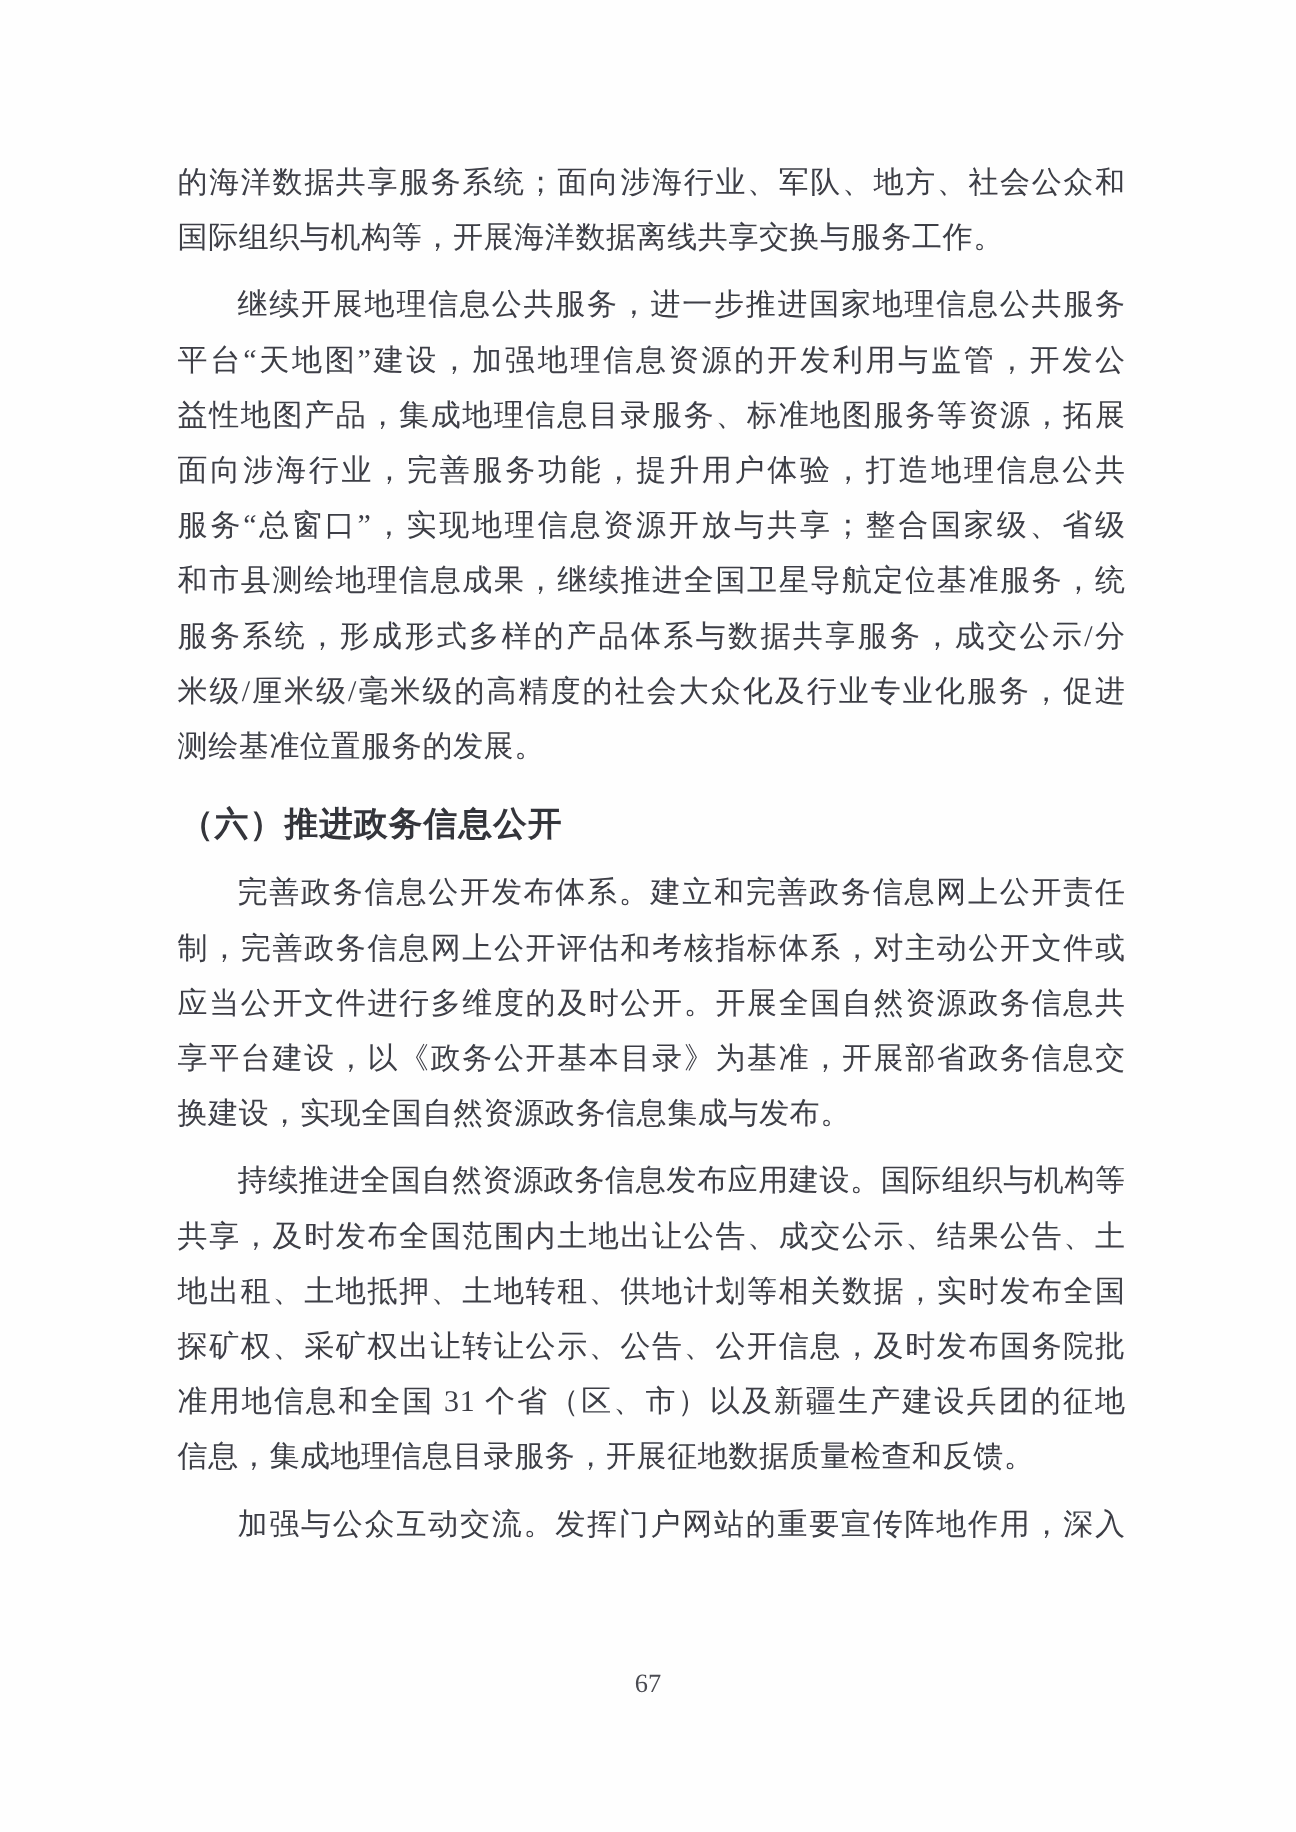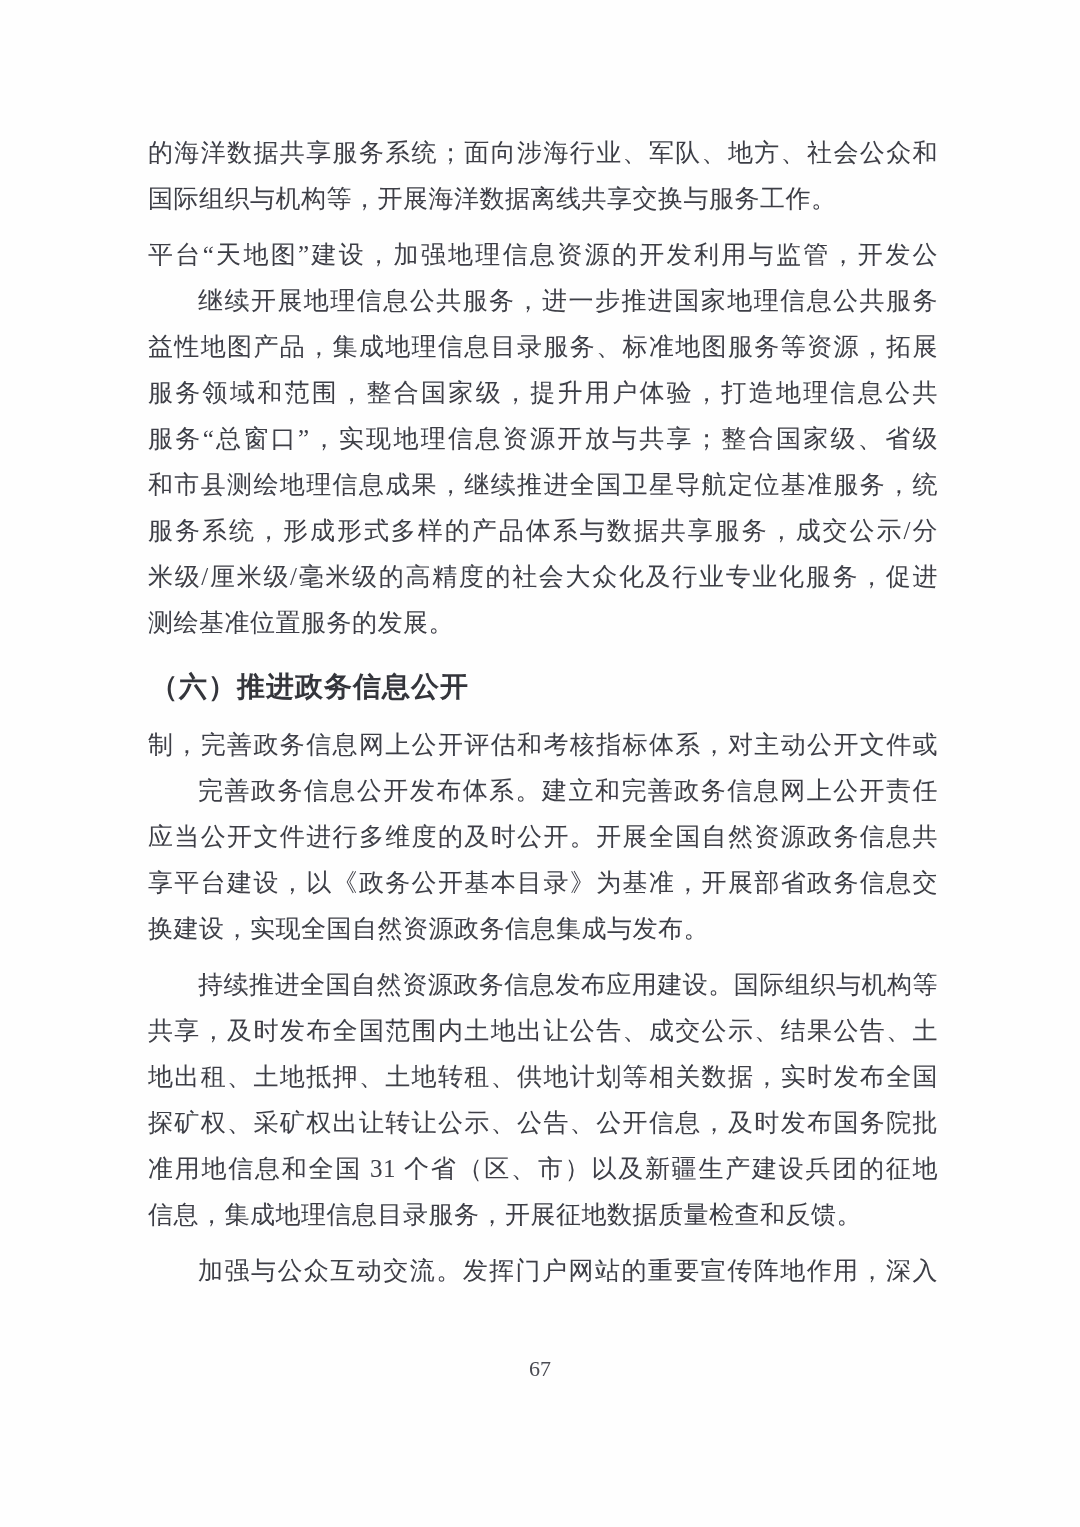--- a/index.html
+++ b/index.html
@@ -47,54 +47,54 @@
     line-height: 46px;
     color: #34353b;
     margin: 18px 0 12px 0;
     padding-left: 2px;
     letter-spacing: 1px;
   }
   .page-number {
     position: absolute;
     left: 0;
     right: 0;
-    top: 1356px;
+    top: 1390px;
     text-align: center;
     font-size: 22px;
     color: #4a4b52;
   }
 </style>
 </head>
 <body>
 
 <div class="page">
   <div class="content">
 
     <div class="para">
       <div class="line fill">的海洋数据共享服务系统；面向涉海行业、军队、地方、社会公众和</div>
       <div class="line">国际组织与机构等，开展海洋数据离线共享交换与服务工作。</div>
     </div>
 
     <div class="para">
+      <div class="line fill indent">继续开展地理信息公共服务，进一步推进国家地理信息公共服务</div>
       <div class="line fill">平台“天地图”建设，加强地理信息资源的开发利用与监管，开发公</div>
-      <div class="line fill indent">继续开展地理信息公共服务，进一步推进国家地理信息公共服务</div>
       <div class="line fill">益性地图产品，集成地理信息目录服务、标准地图服务等资源，拓展</div>
-      <div class="line fill">服务领域和范围，整合国家级，提升用户体验，打造地理信息公共</div>
+      <div class="line fill">面向涉海行业，完善服务功能，提升用户体验，打造地理信息公共</div>
       <div class="line fill">服务“总窗口”，实现地理信息资源开放与共享；整合国家级、省级</div>
       <div class="line fill">和市县测绘地理信息成果，继续推进全国卫星导航定位基准服务，统</div>
       <div class="line fill">服务系统，形成形式多样的产品体系与数据共享服务，成交公示/分</div>
       <div class="line fill">米级/厘米级/毫米级的高精度的社会大众化及行业专业化服务，促进</div>
       <div class="line">测绘基准位置服务的发展。</div>
     </div>
 
     <div class="section-heading">（六）推进政务信息公开</div>
 
     <div class="para">
+      <div class="line fill indent">完善政务信息公开发布体系。建立和完善政务信息网上公开责任</div>
       <div class="line fill">制，完善政务信息网上公开评估和考核指标体系，对主动公开文件或</div>
-      <div class="line fill indent">完善政务信息公开发布体系。建立和完善政务信息网上公开责任</div>
       <div class="line fill">应当公开文件进行多维度的及时公开。开展全国自然资源政务信息共</div>
       <div class="line fill">享平台建设，以《政务公开基本目录》为基准，开展部省政务信息交</div>
       <div class="line">换建设，实现全国自然资源政务信息集成与发布。</div>
     </div>
 
     <div class="para">
       <div class="line fill indent">持续推进全国自然资源政务信息发布应用建设。国际组织与机构等</div>
       <div class="line fill">共享，及时发布全国范围内土地出让公告、成交公示、结果公告、土</div>
       <div class="line fill">地出租、土地抵押、土地转租、供地计划等相关数据，实时发布全国</div>
       <div class="line fill">探矿权、采矿权出让转让公示、公告、公开信息，及时发布国务院批</div>

